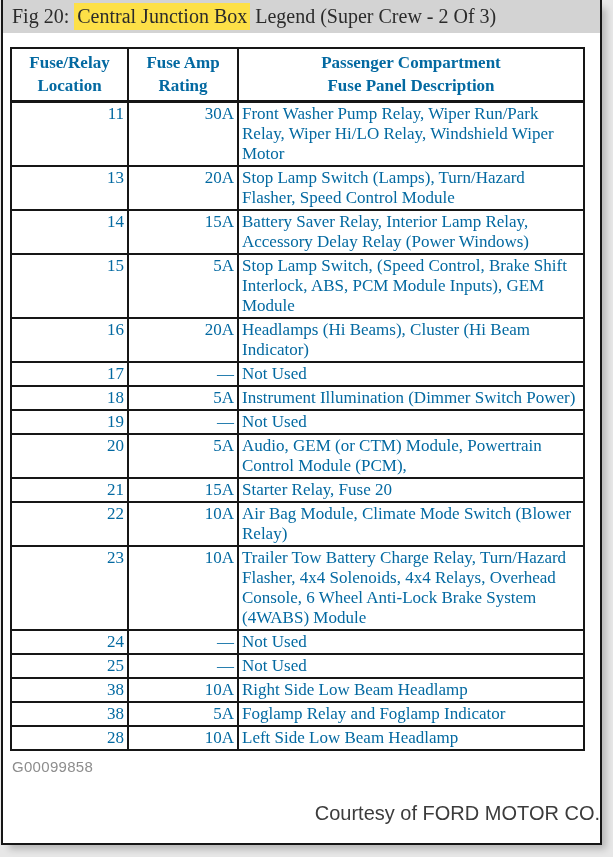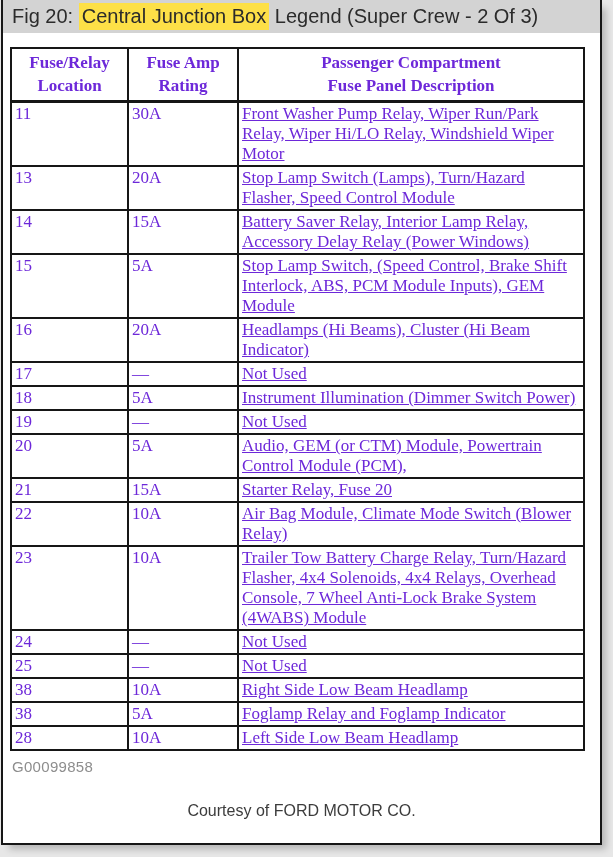--- a/index.html
+++ b/index.html
@@ -28,67 +28,67 @@
   }
   .titlebar {
     height: 33px;
     background: #d3d3d3;
     display: flex;
     align-items: center;
     padding-left: 9px;
     font-size: 20px;
     color: #2b2b2b;
     white-space: pre;
+    font-family: Liberation Serif, serif;
   }
   .title-highlight {
     background: #fde047;
     padding: 2px 3px;
   }
   table.fuse-table {
     margin: 14px 0 0 7px;
     border-collapse: collapse;
     table-layout: fixed;
     width: 573px;
     font-family: "Liberation Serif", serif;
     font-size: 17px;
-    color: #6d28d9;
+    color: #0369a1;
   }
   .fuse-table th, .fuse-table td {
     border: 2px solid #161616;
     box-sizing: border-box;
   }
   .fuse-table th {
     font-weight: bold;
     text-align: center;
     line-height: 23px;
     padding: 2px 0 3px 0;
     border-bottom: 3px solid #161616;
   }
   .fuse-table td {
     line-height: 20px;
     padding: 1px 3px 1px 3px;
     vertical-align: top;
   }
   td.cell-loc, td.cell-rating {
-    text-align: left;
+    text-align: right;
   }
   td.cell-desc {
     padding-right: 3px;
-    text-decoration: underline;
   }
   .figure-id {
     margin: 7px 0 0 9px;
     font-size: 15px;
     letter-spacing: 0.3px;
     color: #8d8d8d;
   }
   .courtesy {
     margin-top: 27px;
-    text-align: center;
-    font-size: 16px;
+    text-align: right;
+    font-size: 20px;
     color: #3c3c3c;
   }
 </style>
 </head>
 <body>
 
 <div class="page-panel">
 
   <div class="titlebar"><span>Fig 20: </span><span class="title-highlight">Central Junction Box</span><span> Legend (Super Crew - 2 Of 3)</span></div>
 
@@ -166,21 +166,21 @@
         <td class="cell-desc">Starter Relay, Fuse 20</td>
       </tr>
       <tr>
         <td class="cell-loc">22</td>
         <td class="cell-rating">10A</td>
         <td class="cell-desc">Air Bag Module, Climate Mode Switch (Blower Relay)</td>
       </tr>
       <tr>
         <td class="cell-loc">23</td>
         <td class="cell-rating">10A</td>
-        <td class="cell-desc">Trailer Tow Battery Charge Relay, Turn/Hazard Flasher, 4x4 Solenoids, 4x4 Relays, Overhead Console, 7 Wheel Anti-Lock Brake System (4WABS) Module</td>
+        <td class="cell-desc">Trailer Tow Battery Charge Relay, Turn/Hazard Flasher, 4x4 Solenoids, 4x4 Relays, Overhead Console, 6 Wheel Anti-Lock Brake System (4WABS) Module</td>
       </tr>
       <tr>
         <td class="cell-loc">24</td>
         <td class="cell-rating">—</td>
         <td class="cell-desc">Not Used</td>
       </tr>
       <tr>
         <td class="cell-loc">25</td>
         <td class="cell-rating">—</td>
         <td class="cell-desc">Not Used</td>

